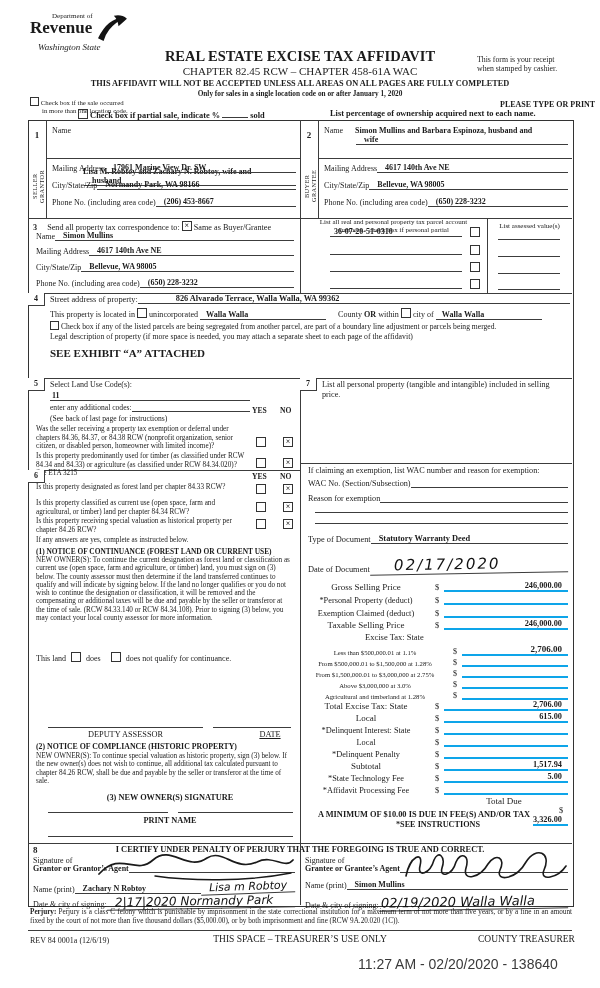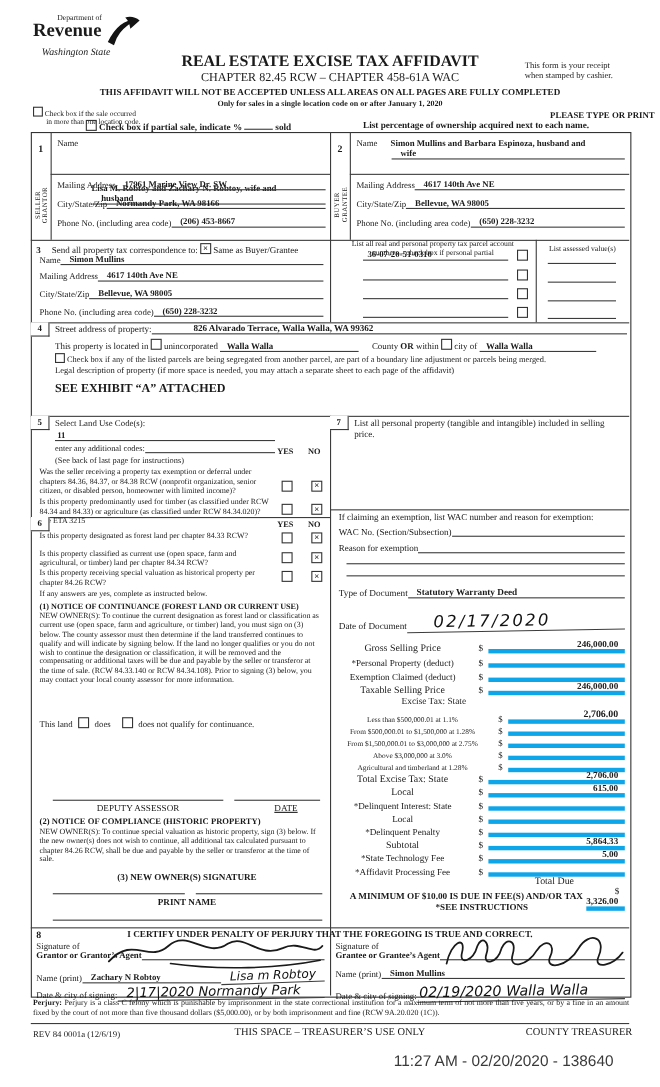--- a/index.html
+++ b/index.html
@@ -17,21 +17,21 @@
   .lbl{white-space:nowrap;}
   .fill{flex:1;border-bottom:1px solid #3c3c3c;font-weight:bold;white-space:nowrap;padding-left:8px;}
   .uline{border-bottom:1px solid #3c3c3c;}
   .cb{display:inline-block;width:8px;height:8px;border:1px solid #333;font-size:8px;line-height:8px;
       text-align:center;vertical-align:-1px;font-weight:bold;overflow:hidden;}
   .vert{writing-mode:vertical-rl;transform:rotate(180deg);font-size:6.3px;letter-spacing:.4px;line-height:7px;text-align:center;}
   .hand{font-family:"DejaVu Sans",sans-serif;font-style:italic;color:#111;}
   .tax-row{position:absolute;left:302px;width:266px;display:flex;align-items:flex-end;font-size:8.3px;}
   .tax-row .tr-lbl{width:128px;text-align:center;white-space:nowrap;}
   .tax-row .tr-d{width:14px;text-align:center;}
-  .tax-row .tr-line{flex:1;border-bottom:4px solid #0ea5e9;text-align:right;min-height:9px;}
+  .tax-row .tr-line{flex:1;border-bottom:2px solid #0ea5e9;text-align:right;min-height:9px;}
   .tax-row .tr-val{font-weight:bold;padding-right:6px;white-space:nowrap;}
   .tax-row.sm{font-size:6.7px;}
   .tax-row.sm .tr-lbl{width:146px;}
   .q{line-height:8.6px;font-size:7.2px;}
   .small7{font-size:7.2px;line-height:8.3px;}
   svg{display:block;}
 </style>
 </head>
 <body>
 
@@ -266,21 +266,21 @@
   <span>This land</span>
   <span class="cb" style="margin:0 3px;"></span>
   <span>does</span>
   <span class="cb" style="margin:0 3px 0 8px;"></span>
   <span>does not qualify for continuance.</span>
 </div>
 
 <div class="hline" style="left:48px;top:727px;width:155px;"></div>
 <div class="hline" style="left:213px;top:727px;width:78px;"></div>
 <div class="abs c" style="left:48px;top:730px;width:155px;font-size:8.3px;">DEPUTY ASSESSOR</div>
-<div class="abs c" style="left:221px;top:730px;width:78px;font-size:8.3px;text-decoration:underline;">DATE</div>
+<div class="abs c" style="left:231px;top:730px;width:78px;font-size:8.3px;text-decoration:underline;">DATE</div>
 
 <div class="abs b" style="left:36px;top:742px;font-size:7.8px;">(2) NOTICE OF COMPLIANCE (HISTORIC PROPERTY)</div>
 <div class="abs small7" style="left:36px;top:752px;width:254px;">NEW OWNER(S):  To continue special valuation as historic property, sign (3) below.  If the new owner(s) does not wish to continue, all additional tax calculated pursuant to chapter 84.26 RCW, shall be due and payable by the seller or transferor at the time of sale.</div>
 
 <div class="abs b c" style="left:48px;top:793px;width:244px;font-size:8.3px;">(3)  NEW OWNER(S) SIGNATURE</div>
 <div class="hline" style="left:48px;top:812px;width:120px;"></div>
 <div class="hline" style="left:178px;top:812px;width:115px;"></div>
 <div class="abs b c" style="left:48px;top:816px;width:244px;font-size:8.3px;">PRINT NAME</div>
 <div class="hline" style="left:48px;top:836px;width:245px;"></div>
 
@@ -377,21 +377,21 @@
     <span class="tr-line"><span class="tr-val"></span></span>
 </div>
 <div class="tax-row" style="top:748px;">
   <span class="tr-lbl">*Delinquent Penalty</span>
     <span class="tr-d">$</span>
     <span class="tr-line"><span class="tr-val"></span></span>
 </div>
 <div class="tax-row" style="top:760px;">
   <span class="tr-lbl" style="font-size:9px;">Subtotal</span>
     <span class="tr-d">$</span>
-    <span class="tr-line"><span class="tr-val">5,864.33</span></span>
+    <span class="tr-line"><span class="tr-val">1,517.94</span></span>
 </div>
 <div class="tax-row" style="top:772px;">
   <span class="tr-lbl">*State Technology Fee</span>
     <span class="tr-d">$</span>
     <span class="tr-line"><span class="tr-val">5.00</span></span>
 </div>
 <div class="tax-row" style="top:784px;">
   <span class="tr-lbl">*Affidavit Processing Fee</span>
     <span class="tr-d">$</span>
     <span class="tr-line"><span class="tr-val"></span></span>

